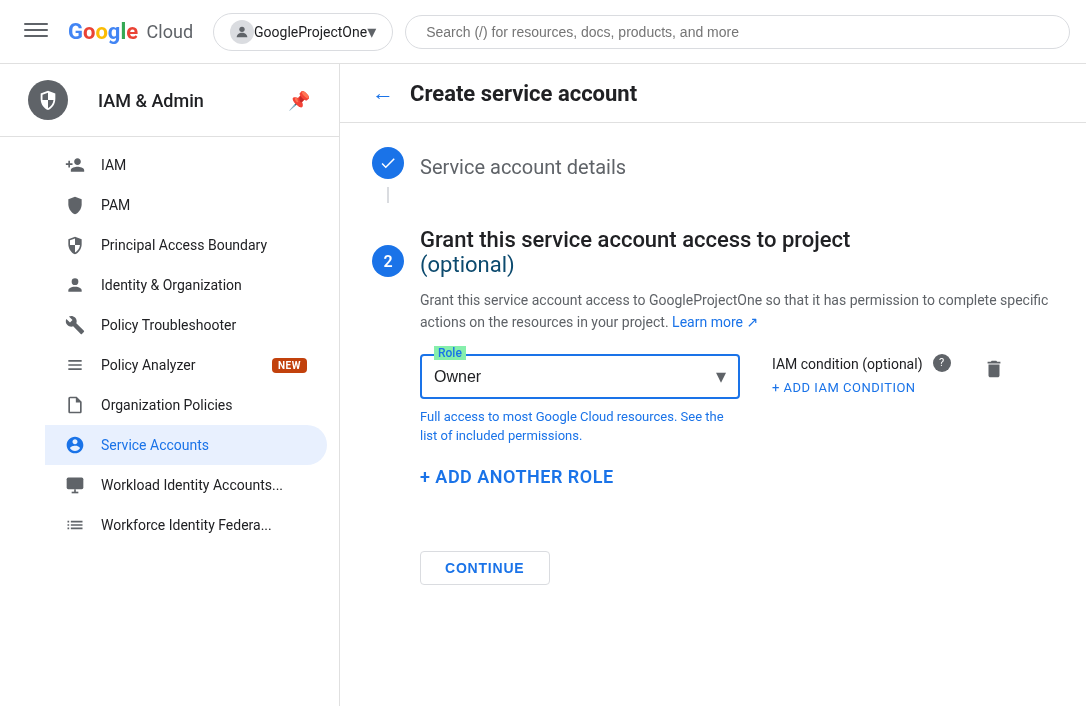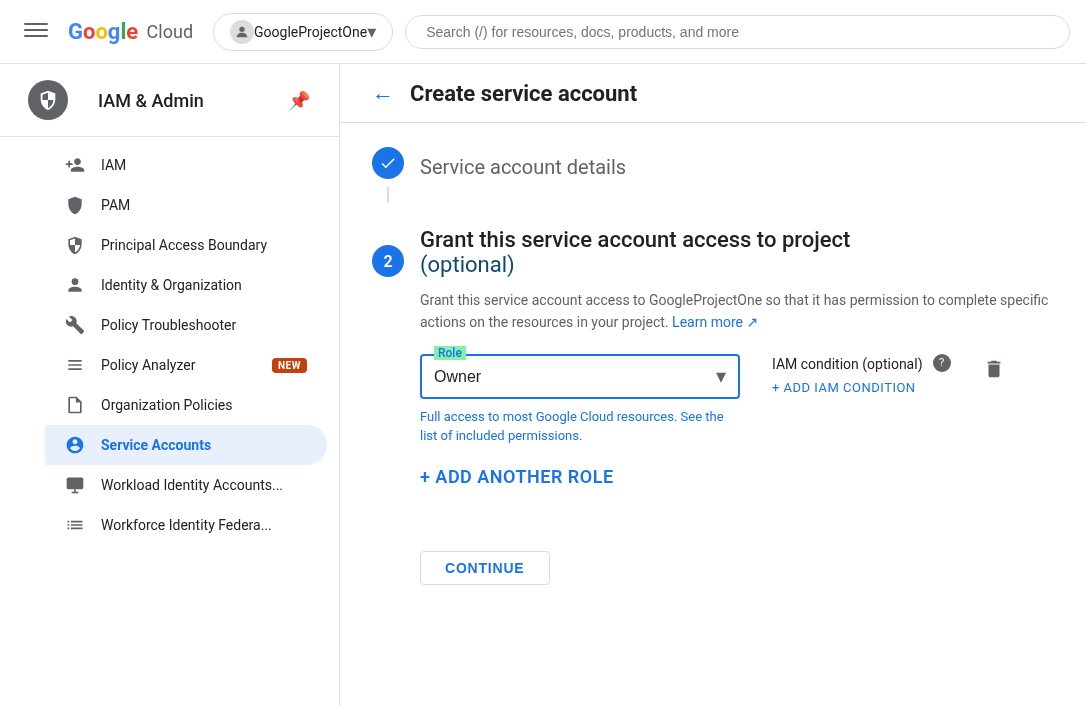--- a/index.html
+++ b/index.html
@@ -87,21 +87,21 @@
       align-items: center;
       gap: 16px;
       padding: 10px 20px;
       cursor: pointer;
       border-radius: 0 24px 24px 0;
       margin-right: 12px;
       color: #202124;
       font-size: 14px;
       margin-left: 45px;
     }
-    .nav-item.active { background: #e8f0fe; color: #1a73e8; font-weight: 700; }
+    .nav-item.active { background: #e8f0fe; color: #1a73e8; font-weight: 400; }
     .nav-item .nav-icon { width: 20px; color: #5f6368; display: flex; align-items: center; justify-content: center; font-size: 18px; }
     .nav-item.active .nav-icon { color: #1a73e8; }
     .nav-item .nav-label { flex: 1; }
     .badge-new {
       background: #c2410c;
       color: white;
       font-size: 10px;
       font-weight: 700;
       padding: 2px 6px;
       border-radius: 4px;

